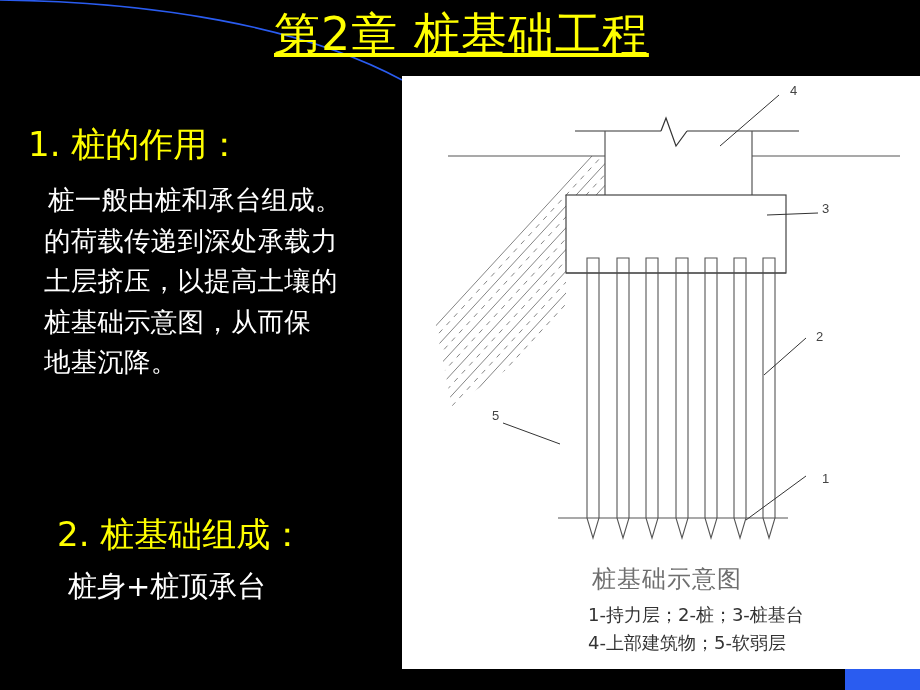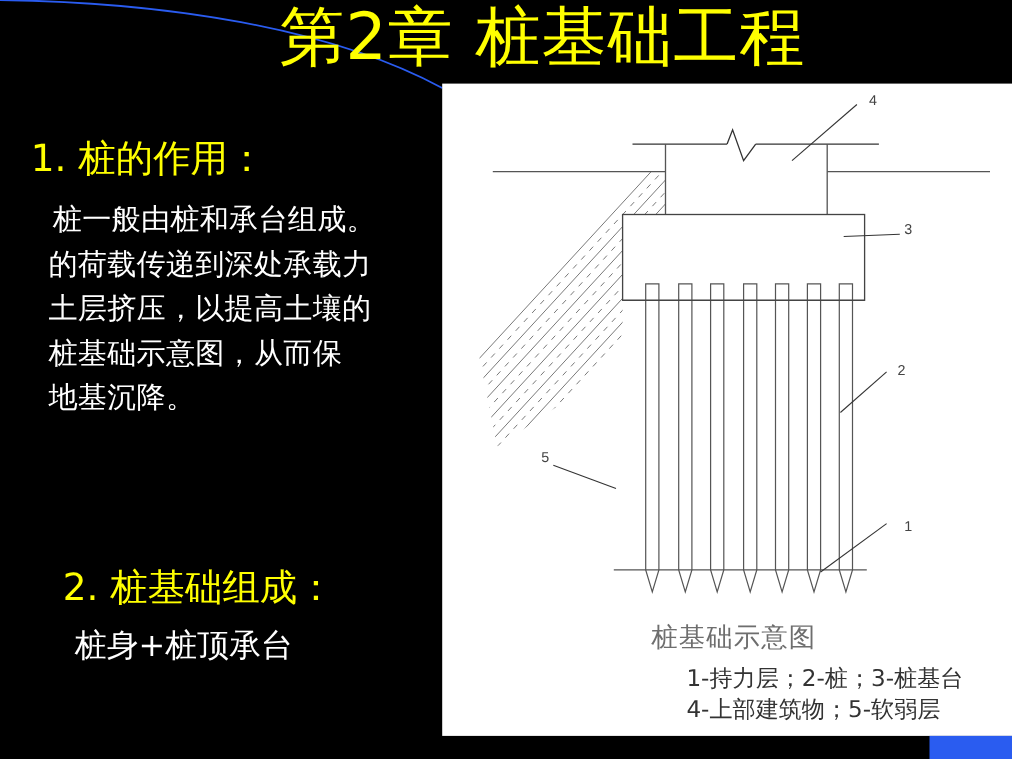--- a/index.html
+++ b/index.html
@@ -2,22 +2,22 @@
 <html><head>
 <meta charset="utf-8">
 <style>
   html, body { margin: 0; padding: 0; }
   body {
     width: 920px; height: 690px; background: #000000; position: relative; overflow: hidden;
     font-family: "DejaVu Sans", "Liberation Sans", sans-serif;
   }
   .arc { position: absolute; left: 0; top: 0; width: 920px; height: 690px; pointer-events: none; }
   .title {
-    position: absolute; left: 254px; top: 2px; height: 64px; line-height: 64px;
-    font-size: 59px; color: #ffff00; white-space: nowrap; letter-spacing: 1px;
+    position: absolute; left: 274px; top: 2px; height: 64px; line-height: 64px;
+    font-size: 46px; color: #ffff00; white-space: nowrap; letter-spacing: 1px; text-decoration: underline;
   }
   .heading {
     position: absolute; color: #ffff00; font-size: 34px; white-space: nowrap; line-height: 40px;
   }
   .h1 { left: 28px; top: 124px; }
   .h2 { left: 28px; top: 514px; margin-left: 29px; }
   .body-text {
     position: absolute; left: 44px; top: 180px; width: 350px;
     color: #ffffff; font-size: 26.5px; line-height: 40.6px; letter-spacing: 0.2px;
   }
@@ -28,23 +28,22 @@
   }
   .panel {
     position: absolute; left: 402px; top: 76px; width: 518px; height: 593px; background: #ffffff;
   }
   .diagram { position: absolute; left: 0; top: 0; width: 518px; height: 593px; }
   .cap-title {
     position: absolute; left: 190px; top: 487px; font-size: 24px; color: #6e6e6e;
     font-family: "DejaVu Serif", "Liberation Serif", serif; white-space: nowrap; letter-spacing: 1px;
   }
   .legend {
-    position: absolute; left: 186px; font-size: 21px; color: #333333; white-space: nowrap;
+    position: absolute; left: 186px; font-size: 18px; color: #333333; white-space: nowrap;
     font-family: "DejaVu Sans", "Liberation Sans", sans-serif;
-    margin-left: 36px;
   }
   .legend1 { top: 527px; }
   .legend2 { top: 555px; }
   .lbl { font-family: "Liberation Sans", "DejaVu Sans", sans-serif; font-size: 13px; fill: #444444; }
   .corner-block {
     position: absolute; left: 845px; top: 669px; width: 75px; height: 21px; background: #2a5cf0;
   }
 </style>
 </head>
 <body>

